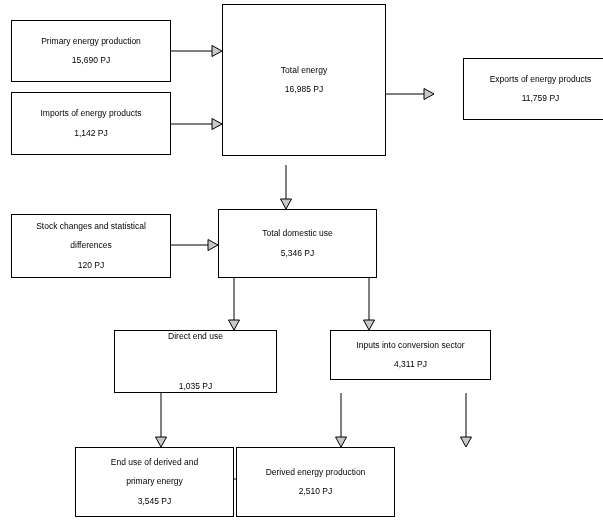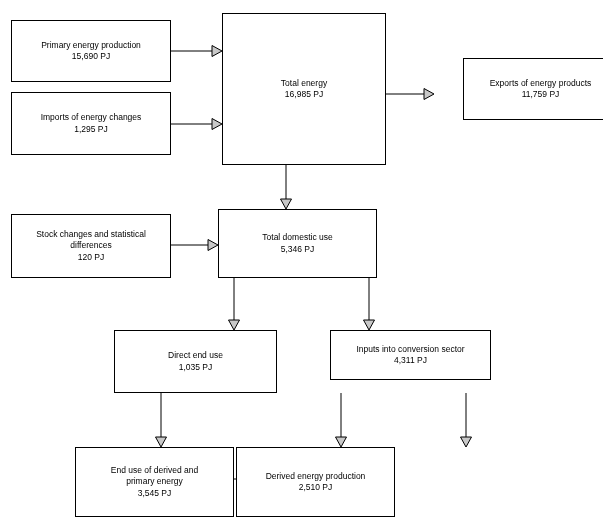--- a/index.html
+++ b/index.html
@@ -23,20 +23,21 @@
     background: #ffffff;
     display: flex;
     flex-direction: column;
     align-items: center;
     justify-content: center;
     text-align: center;
     font-size: 8.5px;
     line-height: 11.5px;
     color: #000000;
     z-index: 2;
+    gap: 8px;
   }
   .node .line { display: block; white-space: nowrap; }
   svg.edges {
     position: absolute;
     left: 0;
     top: 0;
     width: 603px;
     height: 523px;
     z-index: 1;
     pointer-events: none;
@@ -107,46 +108,46 @@
     </g>
 
   </svg>
 
   <div class="node" style="left:11px; top:20px; width:160px; height:62px;">
     <span class="line">Primary energy production</span>
     <span class="line">15,690 PJ</span>
   </div>
 
   <div class="node" style="left:11px; top:92px; width:160px; height:63px;">
-    <span class="line">Imports of energy changes</span>
-    <span class="line">1,295 PJ</span>
+    <span class="line">Imports of energy products</span>
+    <span class="line">1,142 PJ</span>
   </div>
 
-  <div class="node" style="left:222px; top:13px; width:164px; height:152px;">
+  <div class="node" style="left:222px; top:4px; width:164px; height:152px;">
     <span class="line">Total energy</span>
     <span class="line">16,985 PJ</span>
   </div>
 
   <div class="node" style="left:447px; top:58px; width:155px; height:62px;margin-left:16px;">
     <span class="line">Exports of energy products</span>
     <span class="line">11,759 PJ</span>
   </div>
 
   <div class="node" style="left:11px; top:214px; width:160px; height:64px;">
     <span class="line">Stock changes and statistical</span>
     <span class="line">differences</span>
     <span class="line">120 PJ</span>
   </div>
 
   <div class="node" style="left:218px; top:209px; width:159px; height:69px;">
     <span class="line">Total domestic use</span>
     <span class="line">5,346 PJ</span>
   </div>
 
-  <div class="node" style="left:114px; top:330px; width:163px; height:63px;">
+  <div class="node" style="left:114px; top:330px; width:163px; height:63px;justify-content:space-between;">
     <span class="line">Direct end use</span>
     <span class="line">1,035 PJ</span>
   </div>
 
   <div class="node" style="left:330px; top:330px; width:161px; height:50px;">
     <span class="line">Inputs into conversion sector</span>
     <span class="line">4,311 PJ</span>
   </div>
 
   <div class="node" style="left:27px; top:447px; width:159px; height:70px;margin-left:48px;">

